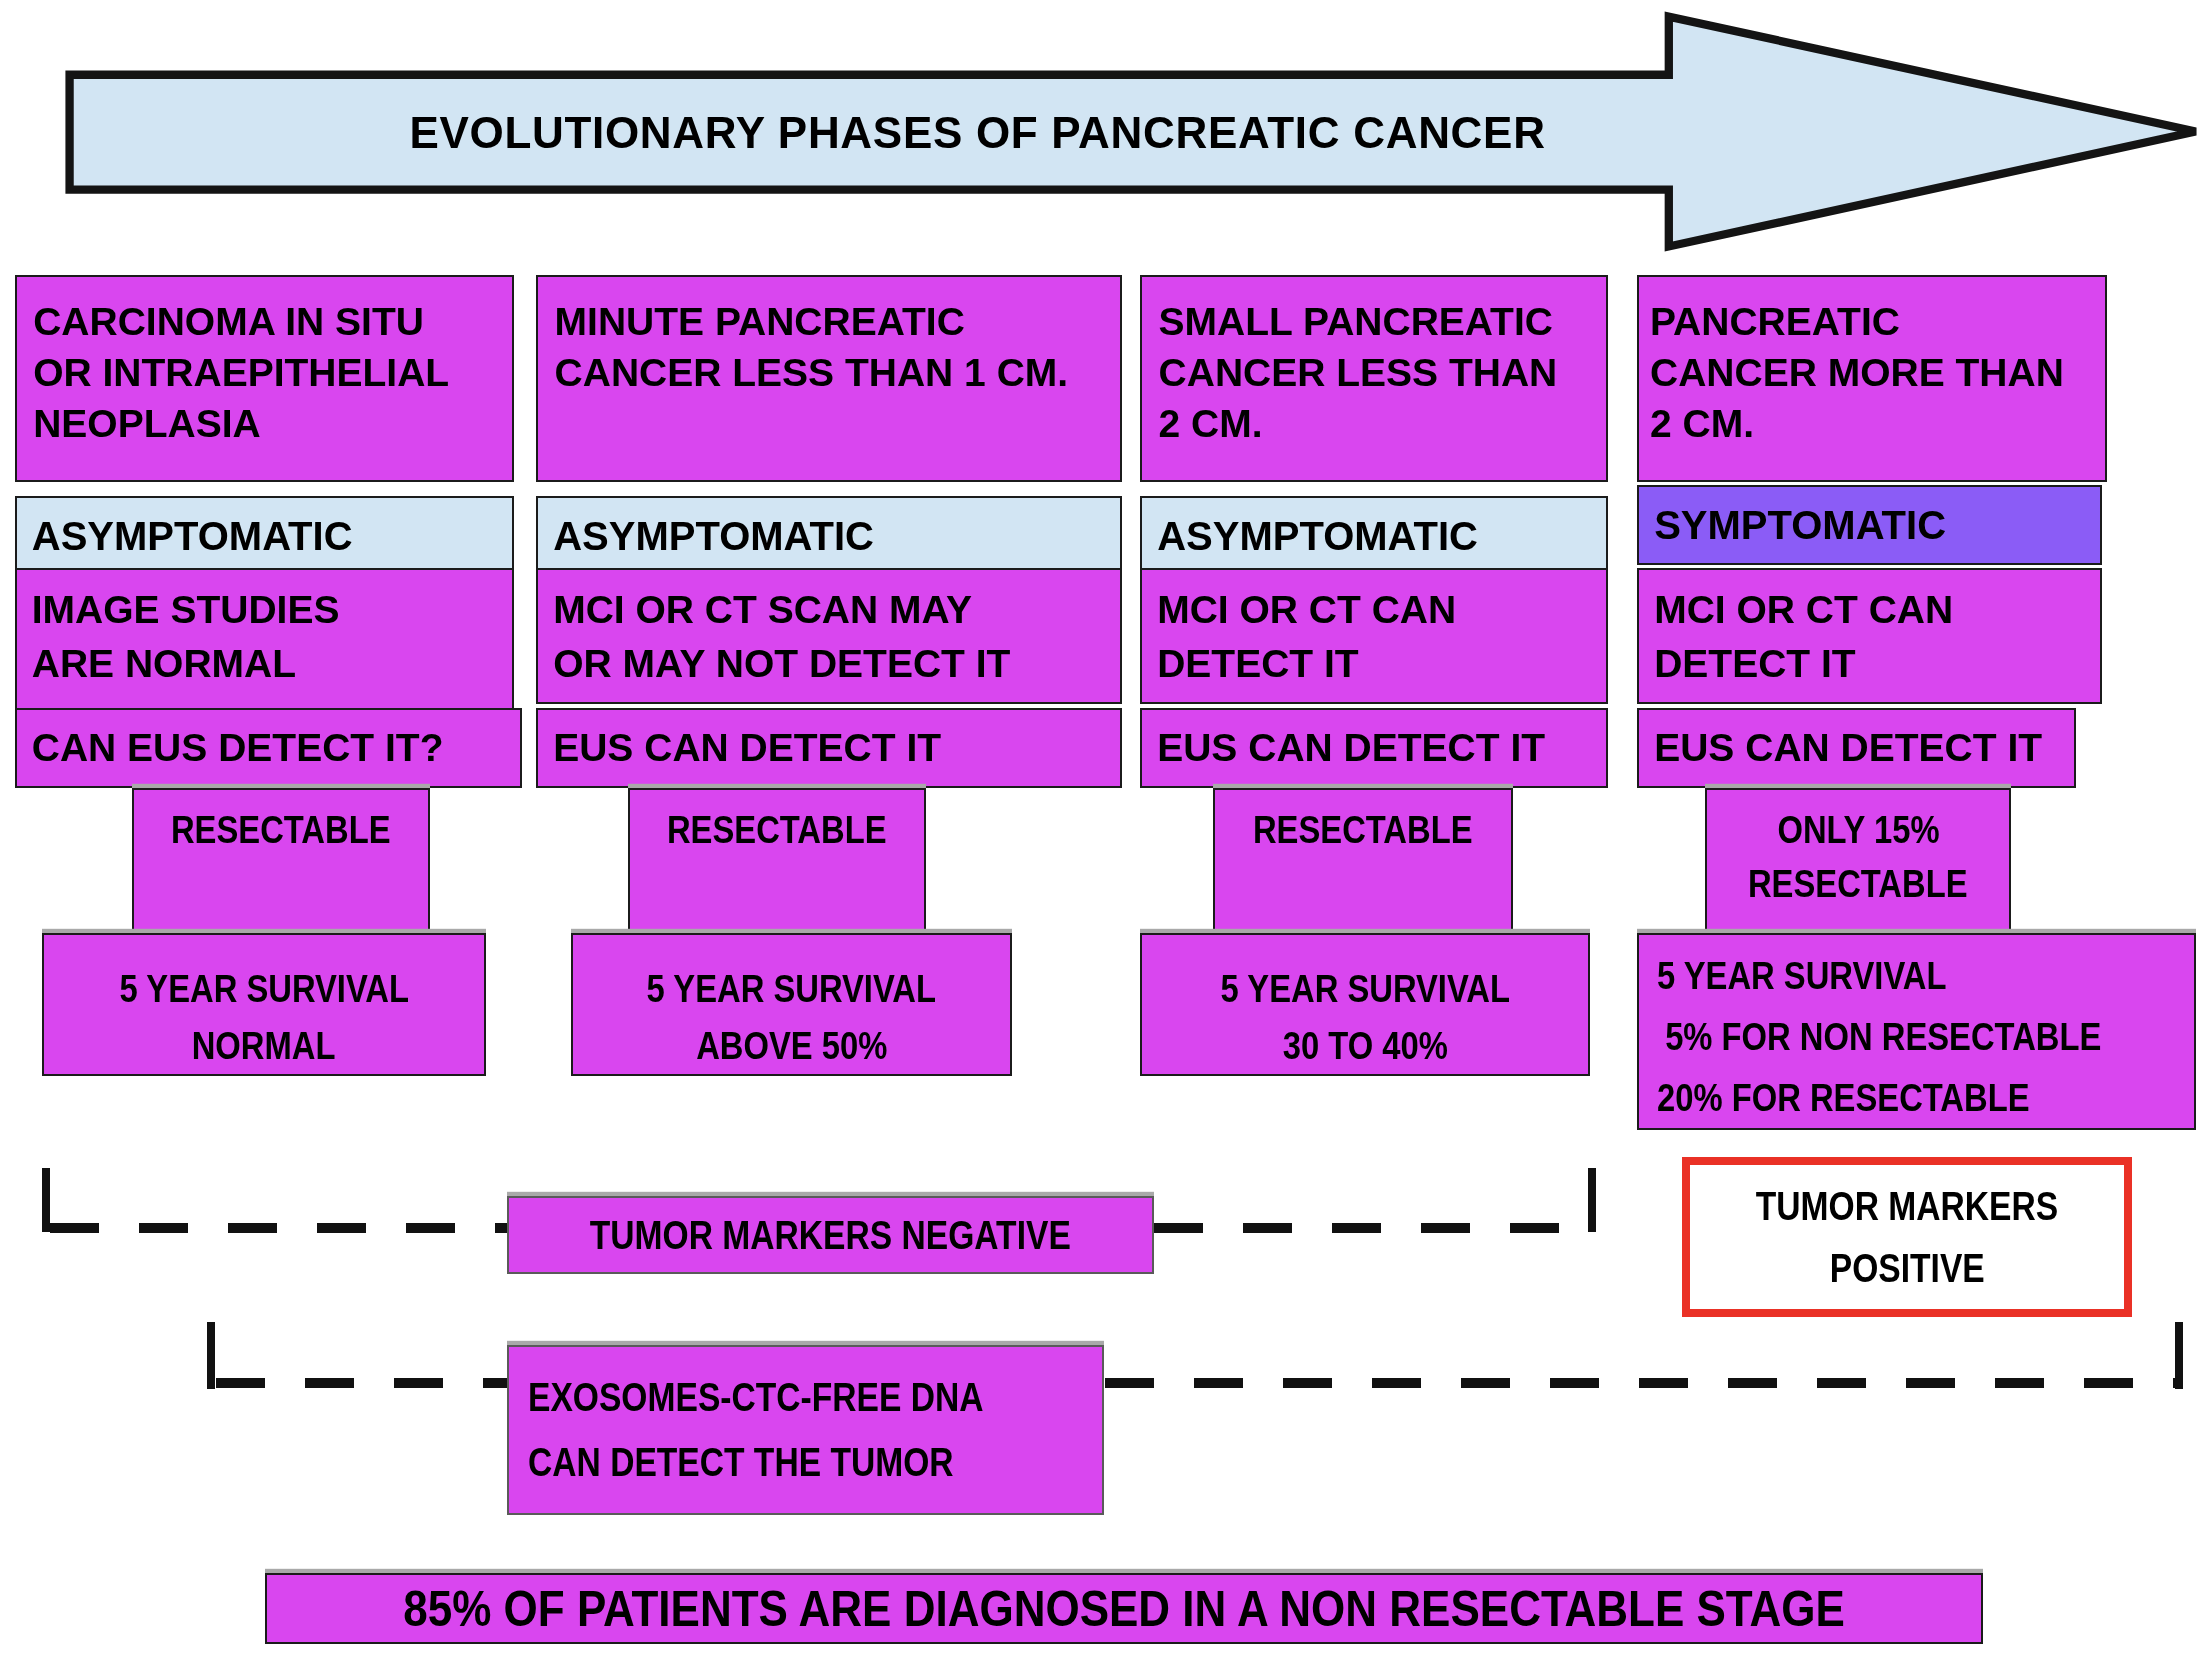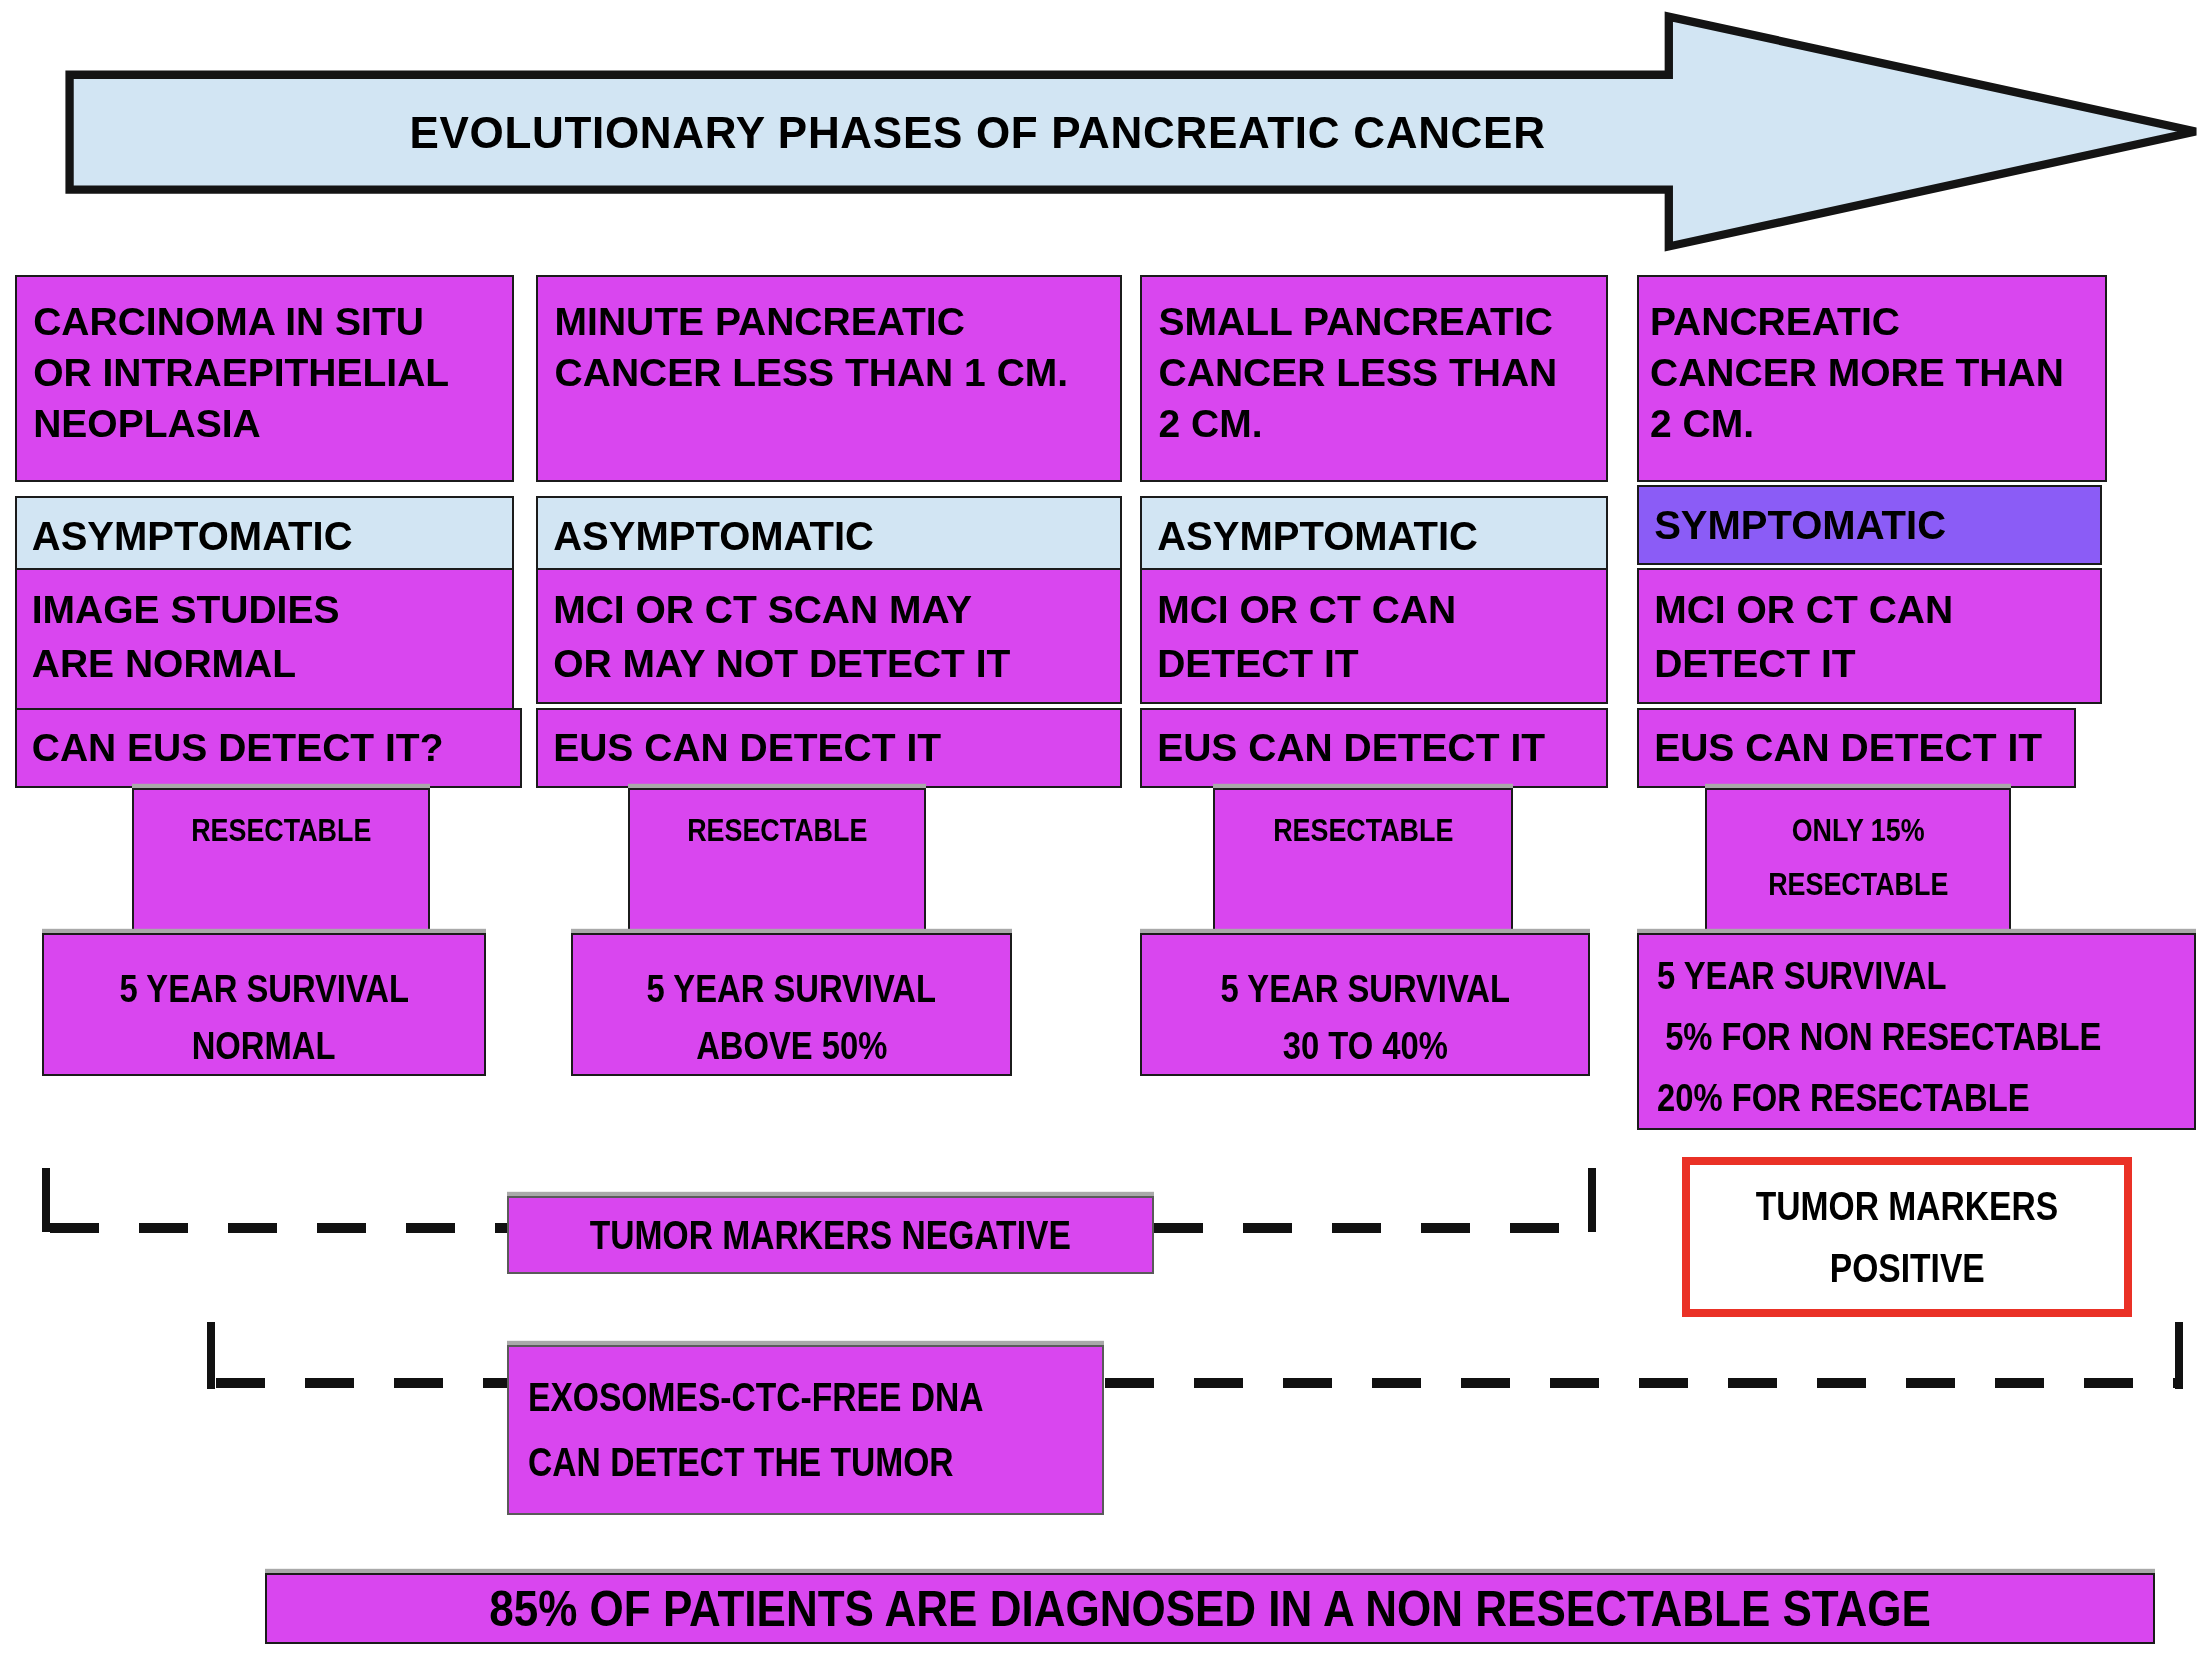--- a/index.html
+++ b/index.html
@@ -13,21 +13,21 @@
     overflow:hidden;
   }
   .abs{position:absolute;box-sizing:border-box;}
   .box{position:absolute;box-sizing:border-box;background:#d946ef;border:2.8px solid #1b1b1b;}
   .phase{padding:19.4px 16.6px 0 16.6px;font-size:39px;line-height:51px;}
   .statusbox{display:flex;align-items:center;padding-left:15.2px;font-size:40px;}
   .blue{background:#d2e5f3;margin-top:11px;}
   .yellow{background:#8b5cf6;}
   .imaging{padding:12.5px 15.2px 0 15.2px;font-size:39px;line-height:54px;}
   .eusbox{display:flex;align-items:center;padding-left:15.2px;font-size:39px;}
-  .resect{border-width:2.1px;padding-top:12.5px;text-align:center;font-size:32px;line-height:54px;box-shadow:0 -4.2px 0 #a9a9a9;}
+  .resect{border-width:2.1px;padding-top:12.5px;text-align:center;font-size:39px;line-height:54px;box-shadow:0 -4.2px 0 #a9a9a9;}
   .surv{display:flex;flex-direction:column;justify-content:flex-end;align-items:center;
         font-size:39px;line-height:57px;box-shadow:0 -4.2px 0 #a9a9a9;}
   .surv.leftal{align-items:flex-start;padding-left:18px;}
   .surv.leftal .line2{padding-left:9.7px;}
   .cond{display:inline-block;transform:scaleX(0.84);transform-origin:center center;white-space:nowrap;}
   .cond-l{display:inline-block;transform:scaleX(0.84);transform-origin:left center;white-space:nowrap;}
   .dash{position:absolute;height:9.7px;
         background:repeating-linear-gradient(90deg,#111 0px,#111 49px,rgba(0,0,0,0) 49px,rgba(0,0,0,0) 89px);}
   .vbar{position:absolute;width:8.3px;background:#111;}
   .negbox{border:2.1px solid #5a5a5a;box-shadow:0 -4.2px 0 #a9a9a9;display:flex;align-items:center;justify-content:center;font-size:40px;}
@@ -159,18 +159,18 @@
 
   <div class="vbar" style="left:207px;top:1322px;height:67px;"></div>
   <div class="dash" style="left:216px;top:1378px;width:292px;"></div>
   <div class="box exobox" style="left:507px;top:1345px;width:597px;height:170px;">
     <div class="cond-l">EXOSOMES-CTC-FREE DNA</div>
     <div class="cond-l">CAN DETECT THE TUMOR</div>
   </div>
   <div class="dash" style="left:1105px;top:1378px;width:1070px;"></div>
   <div class="vbar" style="left:2175px;top:1322px;height:67px;"></div>
 
-  <div class="box bottombox" style="left:265px;top:1573px;width:1890px;height:71px;">
+  <div class="box bottombox" style="left:265px;top:1573px;width:1718px;height:71px;">
     <span class="cond" style="transform:scaleX(0.88);">85% OF PATIENTS ARE DIAGNOSED IN A NON RESECTABLE STAGE</span>
   </div>
 
 </div>
 
 
 </body></html>

